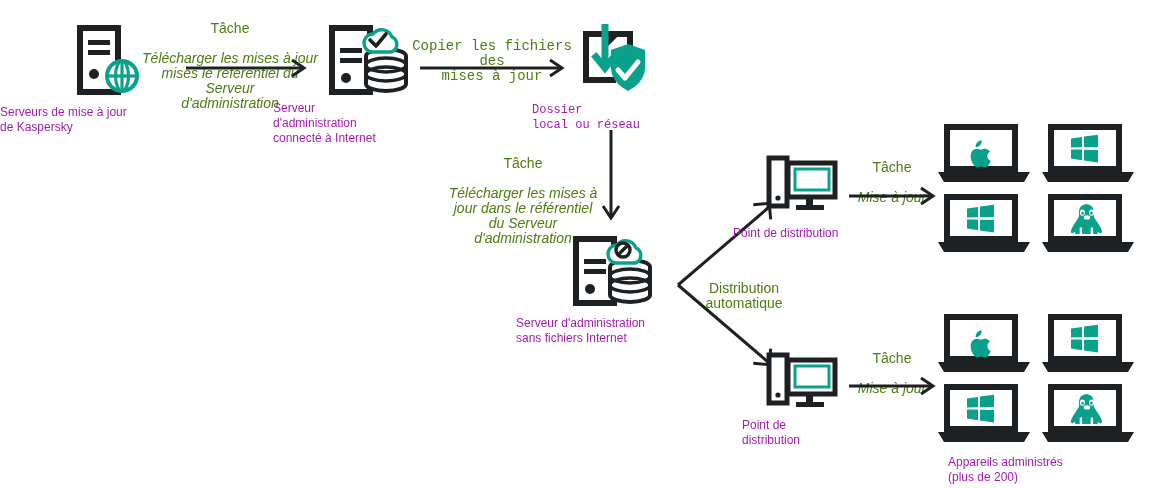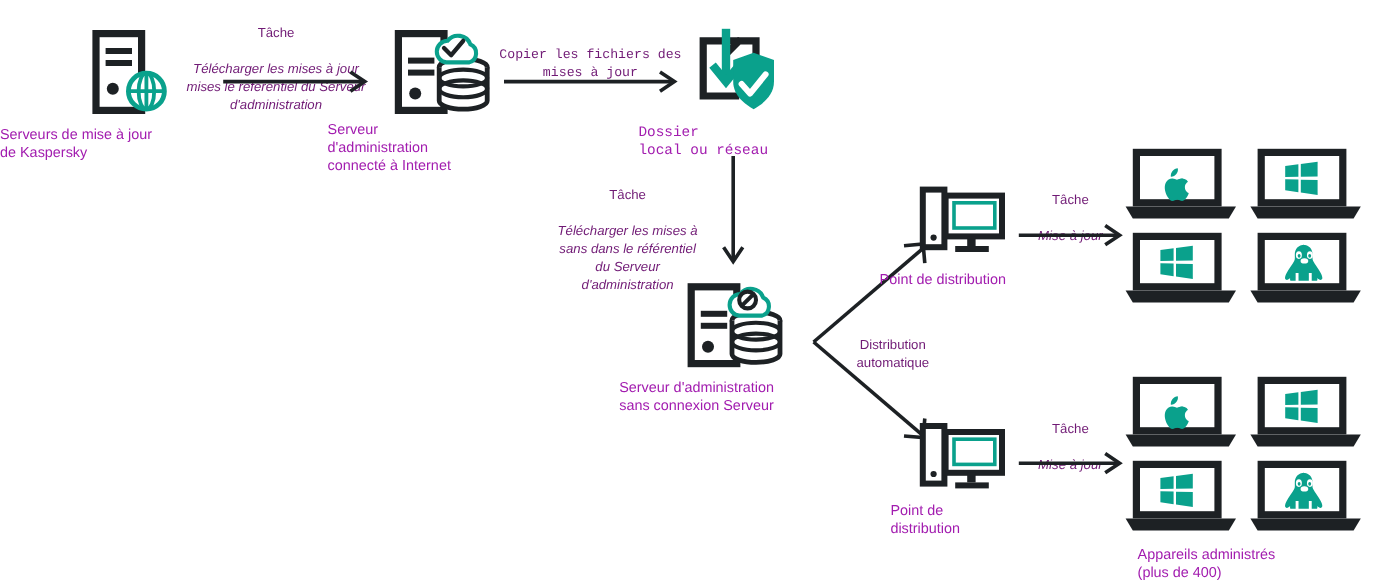--- a/index.html
+++ b/index.html
@@ -8,22 +8,22 @@
     font-family:"Liberation Sans","DejaVu Sans",sans-serif;
     color:#22272b;
   }
   .stage{position:absolute;inset:0;}
   .node{position:absolute;}
   .cap{
     position:absolute;text-align:left;font-size:12px;line-height:15px;
     color:#a21caf;white-space:pre-line;
   }
   .lbl{
-    position:absolute;text-align:center;font-size:11px;line-height:15px;
-    color:#701a75;white-space:pre-line;
+    position:absolute;text-align:center;font-size:14px;line-height:15px;
+    color:#4d7c0f;white-space:pre-line;
   }
   .lbl .it{font-style:italic;display:block;}
   .lbl .rg{display:block;}
   svg{display:block;overflow:visible;}
   .ln{position:absolute;}
 </style>
 </head>
 <body>
 
 <div class="stage">
@@ -98,21 +98,21 @@
       <path d="M44 26 l17 -6 l17 6 v18 c0 12 -10 19 -17 23 c-7 -4 -17 -11 -17 -23 z" transform="translate(-5,0)" fill="#0aa18c"></path>
       <polyline points="46,46 53,54 66,38" fill="none" stroke="#ffffff" stroke-width="5" stroke-linecap="round" stroke-linejoin="round"></polyline>
     </svg>
   </div>
   <div class="cap" style="left:532px;top:103px;width:155px;font-family:Liberation Mono, monospace;">Dossier
 local ou réseau</div>
 
   <div class="lbl" style="left:443px;top:141px;width:160px;">
     <span class="rg">Tâche</span>
     <span class="it">Télécharger les mises à
-sans dans le référentiel
+jour dans le référentiel
 du Serveur
 d'administration</span>
   </div>
   <div class="ln" style="left:601px;top:130px;">
     <svg width="20" height="96" viewBox="0 0 20 96">
       <line x1="10" y1="0" x2="10" y2="86" stroke="#1d2124" stroke-width="3"></line>
       <polyline points="2,76 10,88 18,76" fill="none" stroke="#1d2124" stroke-width="3"></polyline>
     </svg>
   </div>
 
@@ -129,21 +129,21 @@
         <ellipse cx="58" cy="50" rx="20" ry="7" fill="none" stroke="#1d2124" stroke-width="3.4"></ellipse>
       </g>
       <g>
         <path d="M36 19 a9 9 0 0 1 9 -9 a11 11 0 0 1 19 3 a8 8 0 0 1 -1 15 h-19 a9 9 0 0 1 -8 -9 z" fill="#ffffff" stroke="#0aa18c" stroke-width="3.4"></path>
         <circle cx="51" cy="15" r="7" fill="none" stroke="#1d2124" stroke-width="3.4"></circle>
         <line x1="46.5" y1="19.5" x2="55.5" y2="10.5" stroke="#1d2124" stroke-width="3.4"></line>
       </g>
     </svg>
   </div>
   <div class="cap" style="left:516px;top:316px;width:198px;">Serveur d'administration
-sans connexion Serveur</div>
+sans fichiers Internet</div>
 
   <div class="ln" style="left:670px;top:190px;">
     <svg width="120" height="190" viewBox="0 0 120 190">
       <line x1="8" y1="95" x2="98" y2="18" stroke="#1d2124" stroke-width="3"></line>
       <polyline points="84,14 100,14 100,30" fill="none" stroke="#1d2124" stroke-width="3" transform="rotate(-5 92 22)"></polyline>
       <line x1="8" y1="95" x2="98" y2="172" stroke="#1d2124" stroke-width="3"></line>
       <polyline points="100,158 100,174 84,174" fill="none" stroke="#1d2124" stroke-width="3" transform="rotate(5 92 166)"></polyline>
     </svg>
   </div>
   <div class="lbl" style="left:694px;top:266px;width:100px;">
@@ -293,15 +293,15 @@
           <ellipse cx="12.4" cy="8.6" rx="2.5" ry="3.2" fill="#ffffff"></ellipse>
           <ellipse cx="21.6" cy="8.6" rx="2.5" ry="3.2" fill="#ffffff"></ellipse>
           <ellipse cx="12.6" cy="9.2" rx="1.2" ry="1.6" fill="#0aa18c"></ellipse>
           <ellipse cx="21.4" cy="9.2" rx="1.2" ry="1.6" fill="#0aa18c"></ellipse>
           <ellipse cx="17" cy="13.4" rx="3.2" ry="2.2" fill="#ffffff"></ellipse>
         </g>
       </g>
     </svg>
   </div>
   <div class="cap" style="left:948px;top:455px;width:180px;">Appareils administrés
-(plus de 400)</div>
+(plus de 200)</div>
 
 </div>
 
 </body></html>

